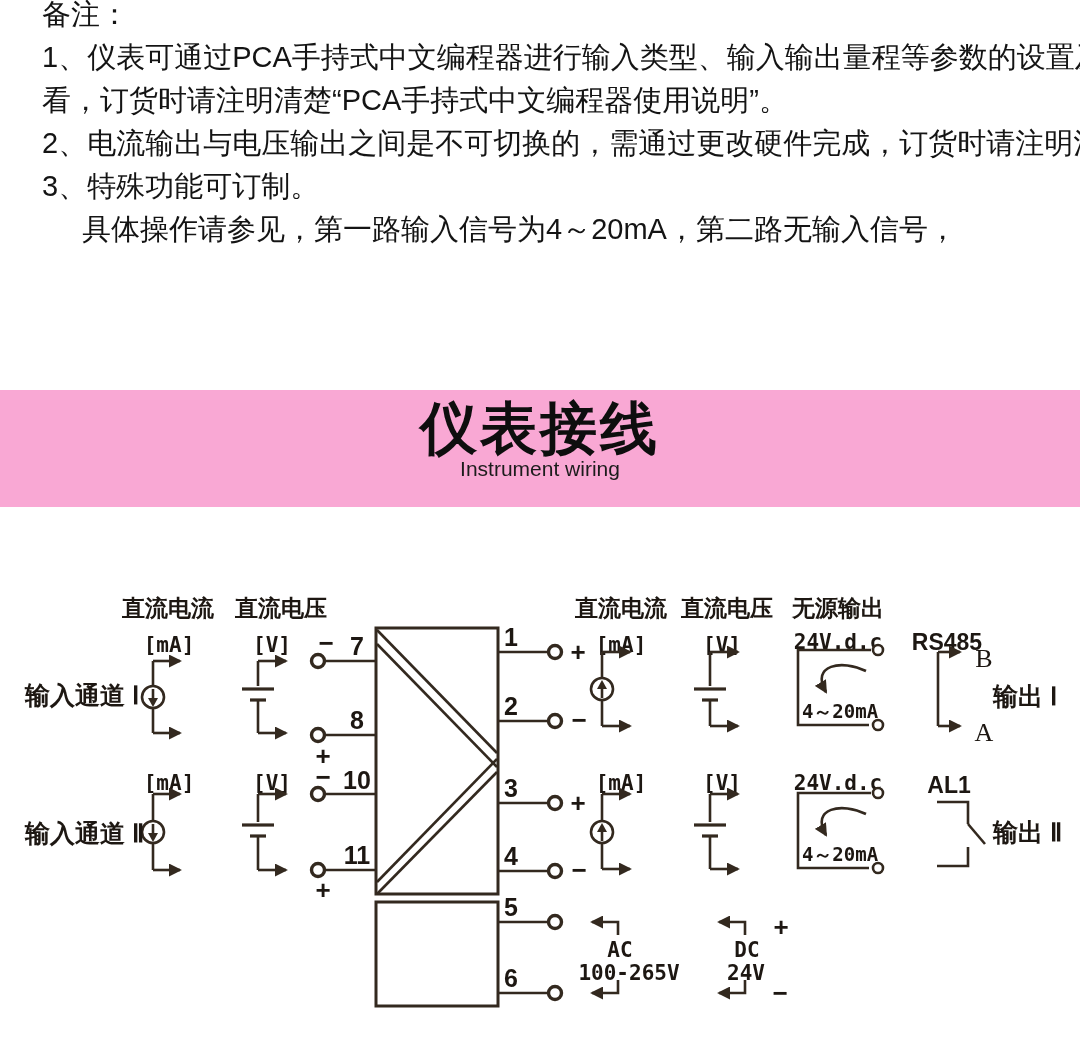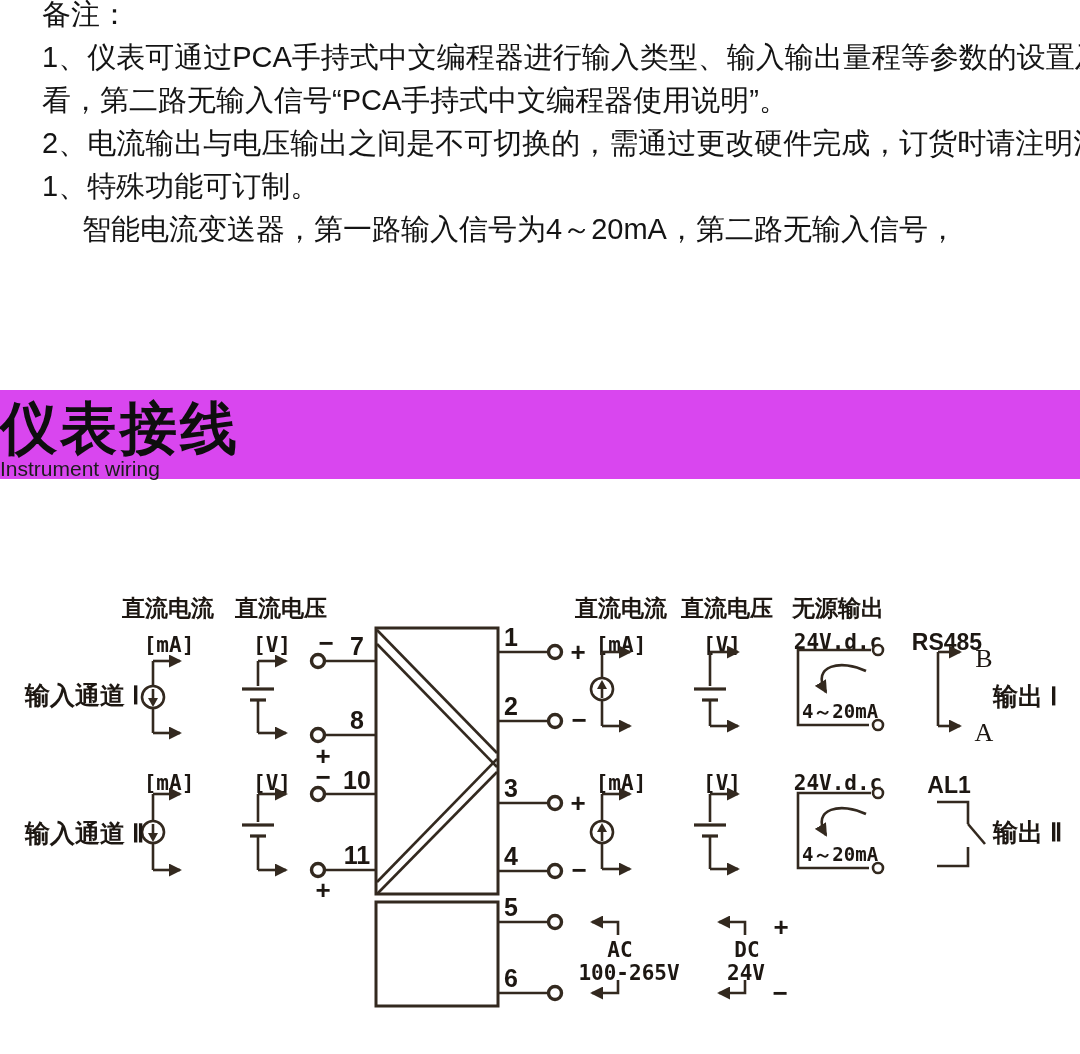--- a/index.html
+++ b/index.html
@@ -5,21 +5,21 @@
   html,body{margin:0;padding:0;background:#fff;}
   #page{
     position:relative;width:1080px;height:1054px;background:#fff;overflow:hidden;
     font-family:"Liberation Sans",sans-serif;color:#121212;
   }
   
   #notes{position:absolute;left:42px;top:-7px;right:10px;}
   #notes .ln{font-size:29px;line-height:43px;white-space:nowrap;color:#141414;}
   #notes .indent{padding-left:40px;}
   
-  #banner{position:absolute;left:0;top:390px;width:1080px;height:89px;background:#d946ef;}
+  #banner{position:absolute;left:0;top:390px;width:1080px;height:117px;background:#f9a8d4;text-align:center;}
   #banner .title{margin:0;padding-top:10px;font-size:57px;line-height:57px;font-weight:bold;letter-spacing:3px;color:#0e0e0e;}
   #banner .subtitle{margin:0;font-size:21px;line-height:23px;font-weight:normal;color:#1c1c1c;letter-spacing:0px;}
   
   #diagram{position:absolute;left:0;top:515px;width:1080px;height:539px;}
   .wire{stroke:#33291f;stroke-width:2.6;fill:none;}
   .thick{stroke:#33291f;stroke-width:3;fill:#fff;}
   .plate{stroke:#33291f;stroke-width:3.2;fill:none;}
   .term{stroke:#33291f;stroke-width:3.4;fill:#fff;}
   .dot{stroke:#33291f;stroke-width:2.6;fill:#fff;}
   .srcc{stroke:#33291f;stroke-width:2.6;fill:#fff;}
@@ -35,24 +35,24 @@
   .t-serif{font:26px "Liberation Serif",serif;}
 </style>
 </head>
 <body>
 
 <div id="page">
 
   <div id="notes">
     <div class="ln">备注：</div>
     <div class="ln">1、仪表可通过PCA手持式中文编程器进行输入类型、输入输出量程等参数的设置及查</div>
-    <div class="ln">看，第二路无输入信号“PCA手持式中文编程器使用说明”。</div>
+    <div class="ln">看，订货时请注明清楚“PCA手持式中文编程器使用说明”。</div>
     <div class="ln">2、电流输出与电压输出之间是不可切换的，需通过更改硬件完成，订货时请注明清楚。</div>
-    <div class="ln">1、特殊功能可订制。</div>
-    <div class="ln indent">智能电流变送器，第一路输入信号为4～20mA，第二路无输入信号，</div>
+    <div class="ln">3、特殊功能可订制。</div>
+    <div class="ln indent">具体操作请参见，第一路输入信号为4～20mA，第二路无输入信号，</div>
   </div>
 
   <div id="banner">
     <h1 class="title">仪表接线</h1>
     <div class="subtitle">Instrument wiring</div>
   </div>
 
   <svg id="diagram" viewBox="0 515 1080 539" xmlns="http://www.w3.org/2000/svg">
     <defs>
       <marker id="arrow" viewBox="0 0 10 10" refX="8.5" refY="5" markerWidth="13" markerHeight="13" markerUnits="userSpaceOnUse" orient="auto-start-reverse">

